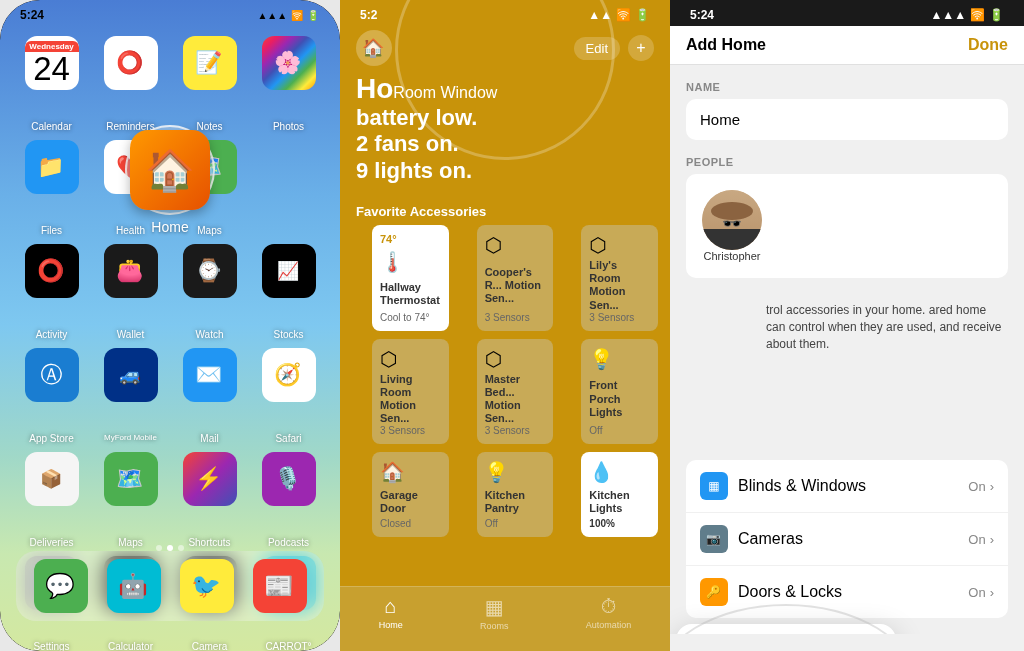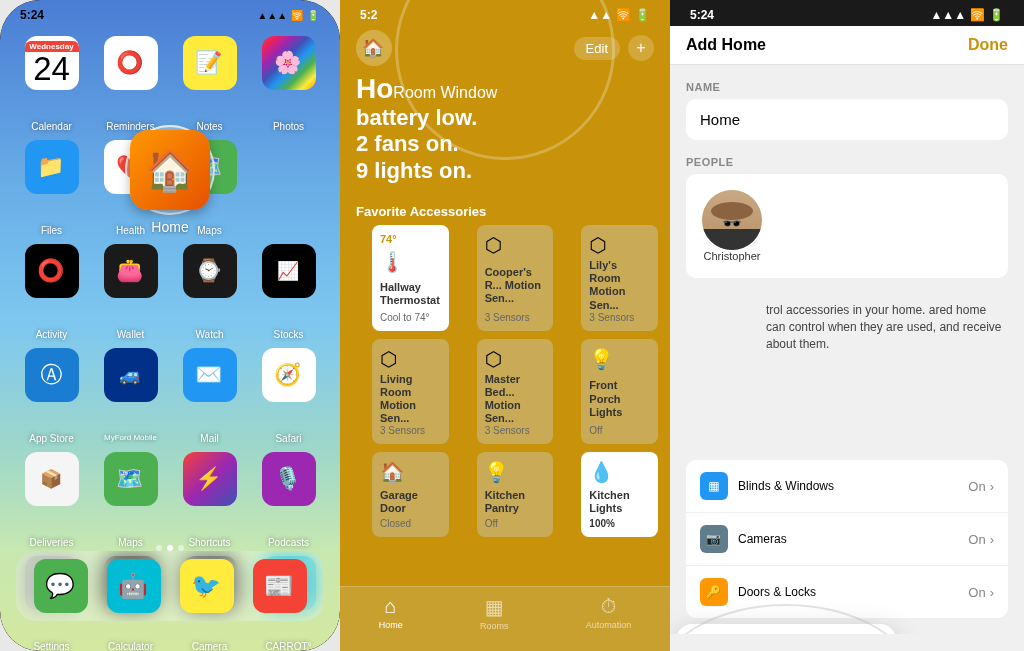--- a/index.html
+++ b/index.html
@@ -461,21 +461,21 @@
       height: 28px;
       border-radius: 6px;
       display: flex;
       align-items: center;
       justify-content: center;
       font-size: 14px;
     }
     .notif-icon-blue { background: #2196f3; }
     .notif-icon-gray { background: #607d8b; }
     .notif-icon-orange { background: #ff9800; }
-    .notif-name { font-size: 12px; color: #000; }
+    .notif-name { font-size: 16px; color: #000; }
     .notif-right {
       display: flex;
       align-items: center;
       gap: 4px;
       color: #888;
       font-size: 13px;
     }
 
     
     .avatar-face {

